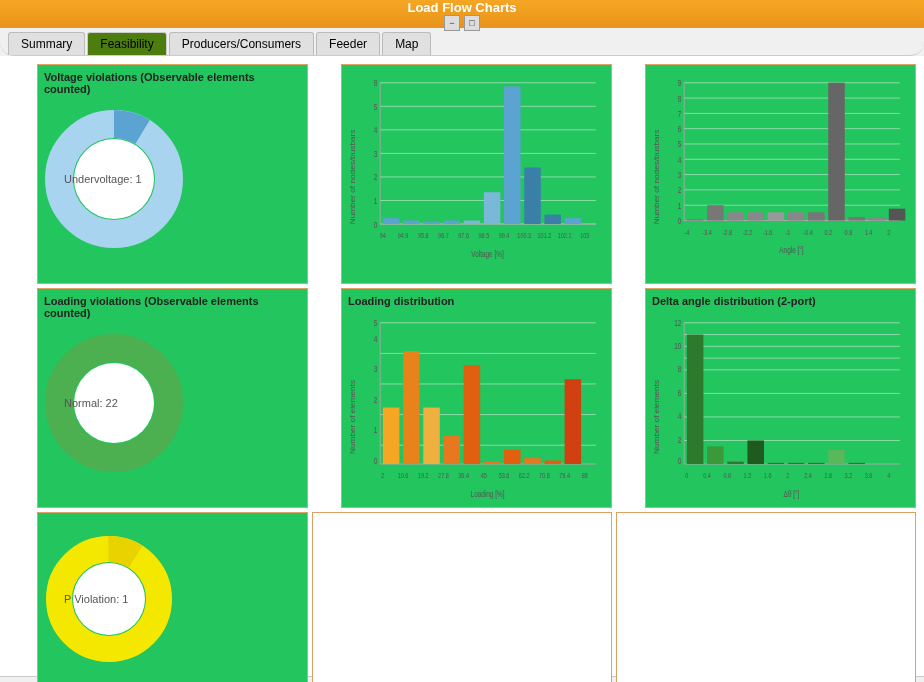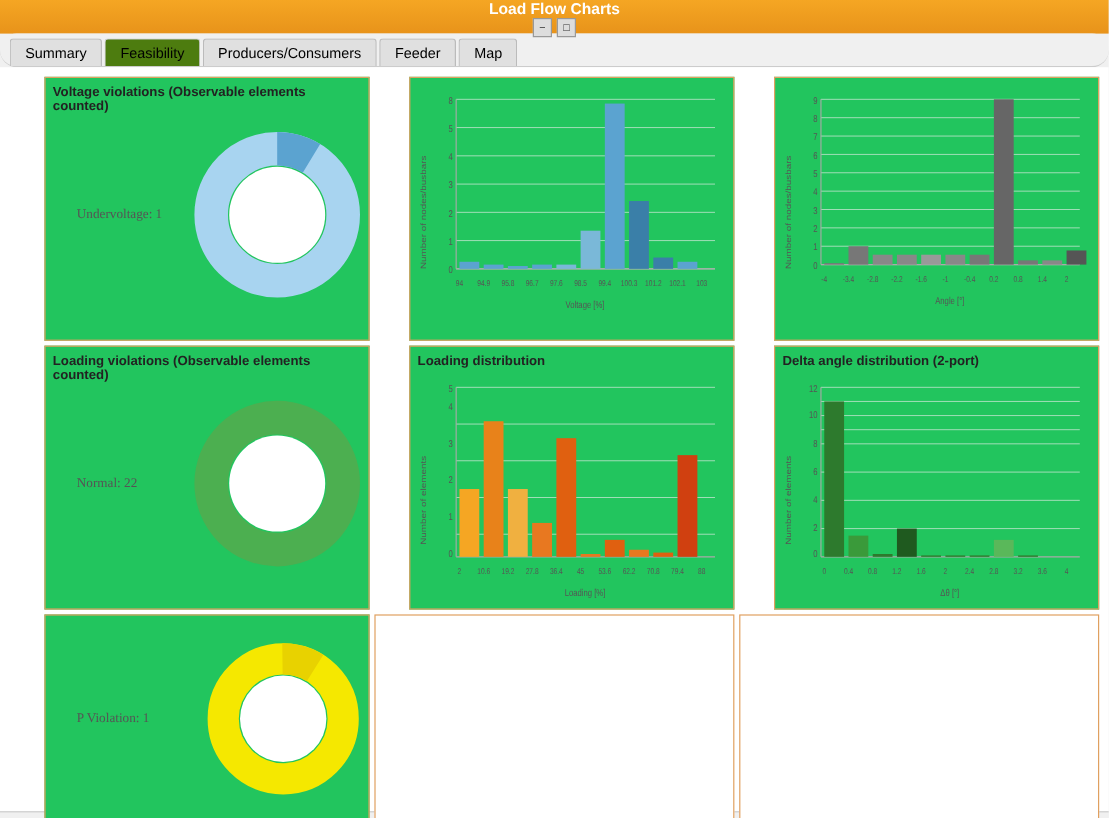--- a/index.html
+++ b/index.html
@@ -74,24 +74,23 @@
       font-size: 11px;
       font-weight: bold;
       margin-bottom: 4px;
       color: #222;
     }
 
     
     .donut-container {
       display: flex;
       align-items: center;
-      justify-content: flex-end;
+      justify-content: flex-start;
       height: 160px;
       position: relative;
-      font-family: Liberation Serif, serif;
     }
     .donut-label {
       position: absolute;
       left: 20px;
       font-size: 11px;
       color: #555;
     }
     .chart-svg { width: 100%; height: 100%; }
 
     

